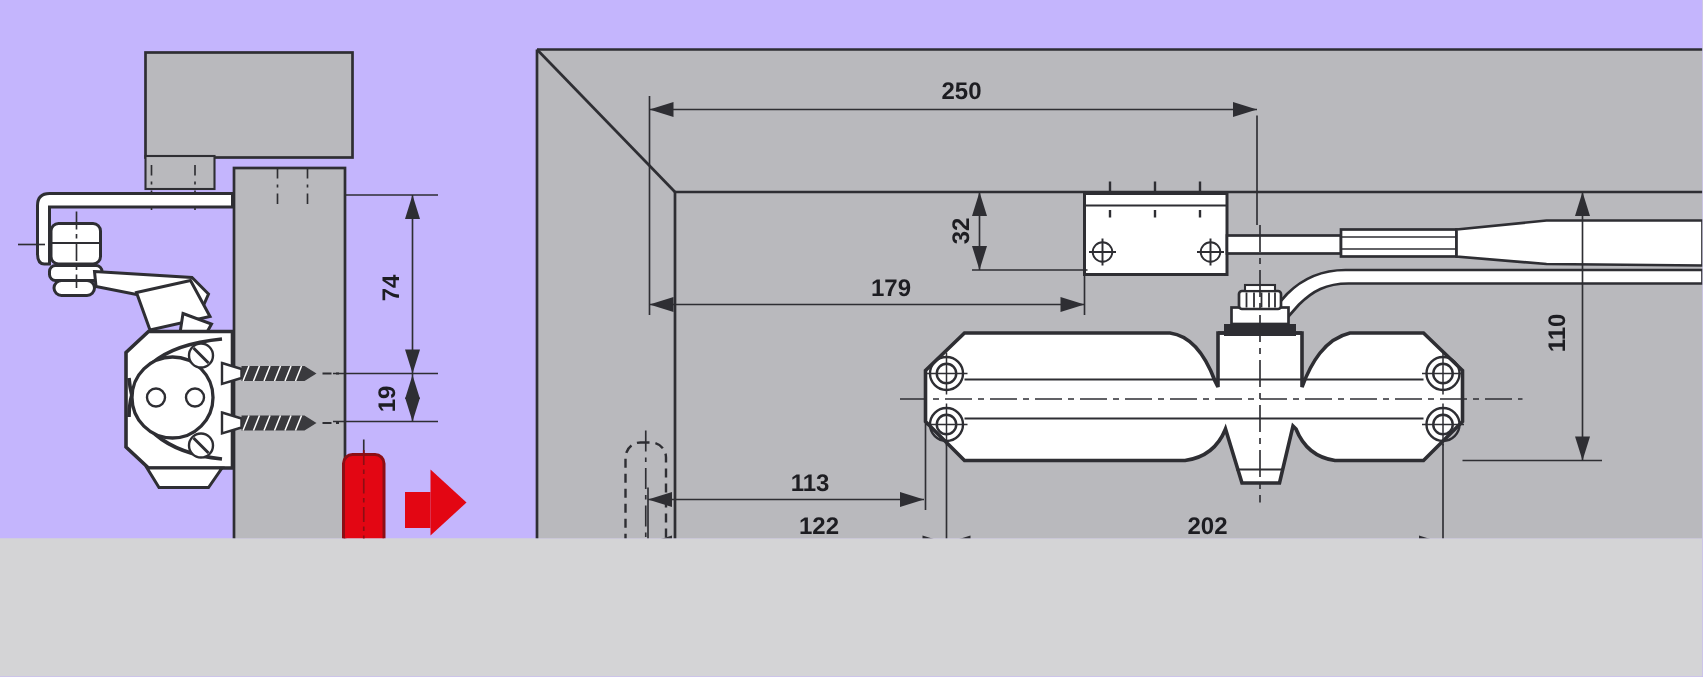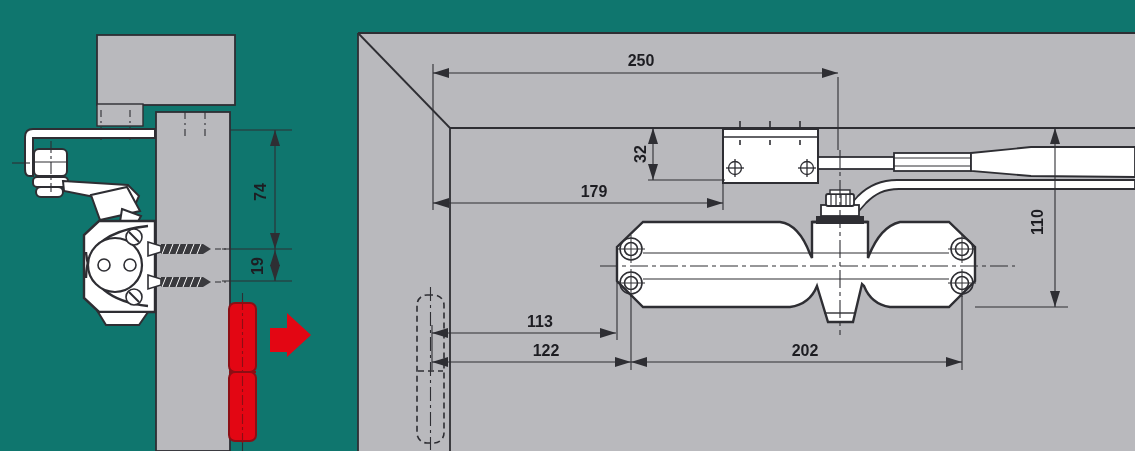--- a/index.html
+++ b/index.html
@@ -1,16 +1,16 @@
 <!DOCTYPE html>
 <html><head>
 <meta charset="utf-8">
 <style>
   html,body{margin:0;padding:0;background:#d4d4d6;}
-  .canvas{position:relative;width:1135px;height:451px;background:#0f766e;overflow:hidden;
+  .canvas{position:relative;width:1135px;height:359px;background:#c4b5fd;overflow:hidden;
           font-family:"Liberation Sans",sans-serif;}
   svg{position:absolute;left:0;top:0;display:block;}
   svg text{font-family:"Liberation Sans",sans-serif;font-weight:bold;font-size:16px;fill:#1d1d22;}
 </style>
 </head>
 <body>
 
 <div class="canvas">
 <svg width="1135" height="451" viewBox="0 0 1135 451">
 

